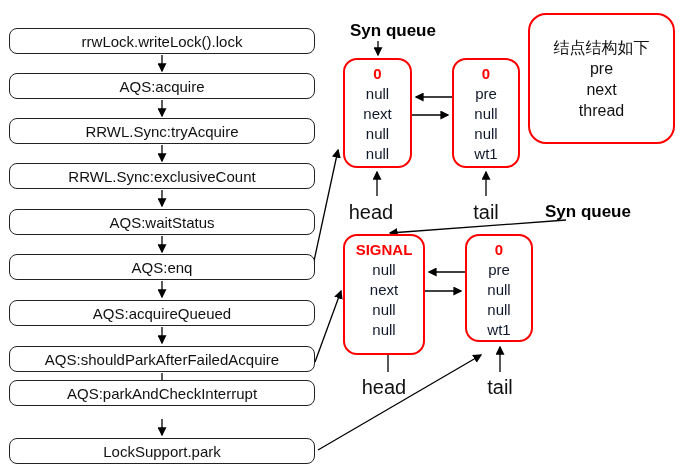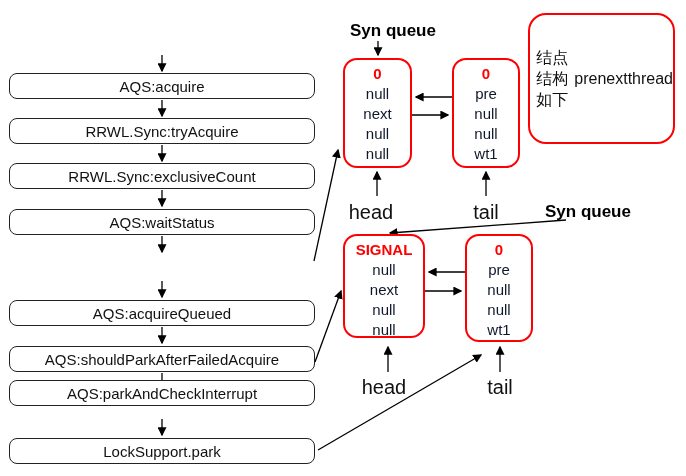--- a/index.html
+++ b/index.html
@@ -23,21 +23,21 @@
   .qnode .field{color:#0f172a;}
   .qlabel{
     position:absolute;font-weight:bold;font-size:17px;color:#000;white-space:nowrap;
   }
   .ptr-label{
     position:absolute;width:56px;text-align:center;font-size:20px;color:#111;white-space:nowrap;
   }
   .legend{
     position:absolute;left:528px;top:13px;width:147px;height:131px;box-sizing:border-box;
     border:2px solid #fe0000;border-radius:18px;background:#ffffff;
-    display:flex;align-items:center;justify-content:center;
+    display:flex;flex-direction:column;align-items:center;justify-content:center;
     font-size:16px;line-height:21px;color:#111;text-align:center;
   }
 </style>
 </head>
 <body>
 
 <div class="canvas">
 
   <svg class="overlay" width="686" height="476" viewBox="0 0 686 476">
     <defs>
@@ -66,24 +66,26 @@
     <line x1="465" y1="272" x2="429" y2="272" stroke="#000" stroke-width="1.3" marker-end="url(#ah)"></line>
     <line x1="425" y1="291" x2="461" y2="291" stroke="#000" stroke-width="1.3" marker-end="url(#ah)"></line>
     <line x1="388" y1="372" x2="388" y2="347" stroke="#000" stroke-width="1.3" marker-end="url(#ah)"></line>
     <line x1="500" y1="372" x2="500" y2="347" stroke="#000" stroke-width="1.3" marker-end="url(#ah)"></line>
 
     <line x1="314" y1="261" x2="338" y2="150" stroke="#000" stroke-width="1.3" marker-end="url(#ah)"></line>
     <line x1="315" y1="362" x2="341" y2="291" stroke="#000" stroke-width="1.3" marker-end="url(#ah)"></line>
     <line x1="318" y1="450" x2="481" y2="355" stroke="#000" stroke-width="1.3" marker-end="url(#ah)"></line>
   </svg>
 
+  <div class="fbox" style="top:28px">rrwLock.writeLock().lock</div>
   <div class="fbox" style="top:73px">AQS:acquire</div>
   <div class="fbox" style="top:118px">RRWL.Sync:tryAcquire</div>
   <div class="fbox" style="top:163px">RRWL.Sync:exclusiveCount</div>
   <div class="fbox" style="top:209px">AQS:waitStatus</div>
+  <div class="fbox" style="top:254px">AQS:enq</div>
   <div class="fbox" style="top:300px">AQS:acquireQueued</div>
   <div class="fbox" style="top:346px">AQS:shouldParkAfterFailedAcquire</div>
   <div class="fbox" style="top:380px">AQS:parkAndCheckInterrupt</div>
   <div class="fbox" style="top:438px">LockSupport.park</div>
 
   <div class="qlabel" style="left:350px;top:21px">Syn queue</div>
 
   <div class="qnode" style="left:343px;top:58px;width:69px;height:110px">
     <div class="status">0</div>
     <div class="field">null</div>
@@ -98,21 +100,21 @@
     <div class="field">null</div>
     <div class="field">null</div>
     <div class="field">wt1</div>
   </div>
 
   <div class="ptr-label" style="left:343px;top:201px">head</div>
   <div class="ptr-label" style="left:458px;top:201px">tail</div>
 
   <div class="qlabel" style="left:545px;top:202px">Syn queue</div>
 
-  <div class="qnode" style="left:343px;top:234px;width:82px;height:104px">
+  <div class="qnode" style="left:343px;top:234px;width:82px;height:121px">
     <div class="status">SIGNAL</div>
     <div class="field">null</div>
     <div class="field">next</div>
     <div class="field">null</div>
     <div class="field">null</div>
   </div>
 
   <div class="qnode" style="left:465px;top:234px;width:68px;height:108px">
     <div class="status">0</div>
     <div class="field">pre</div>

